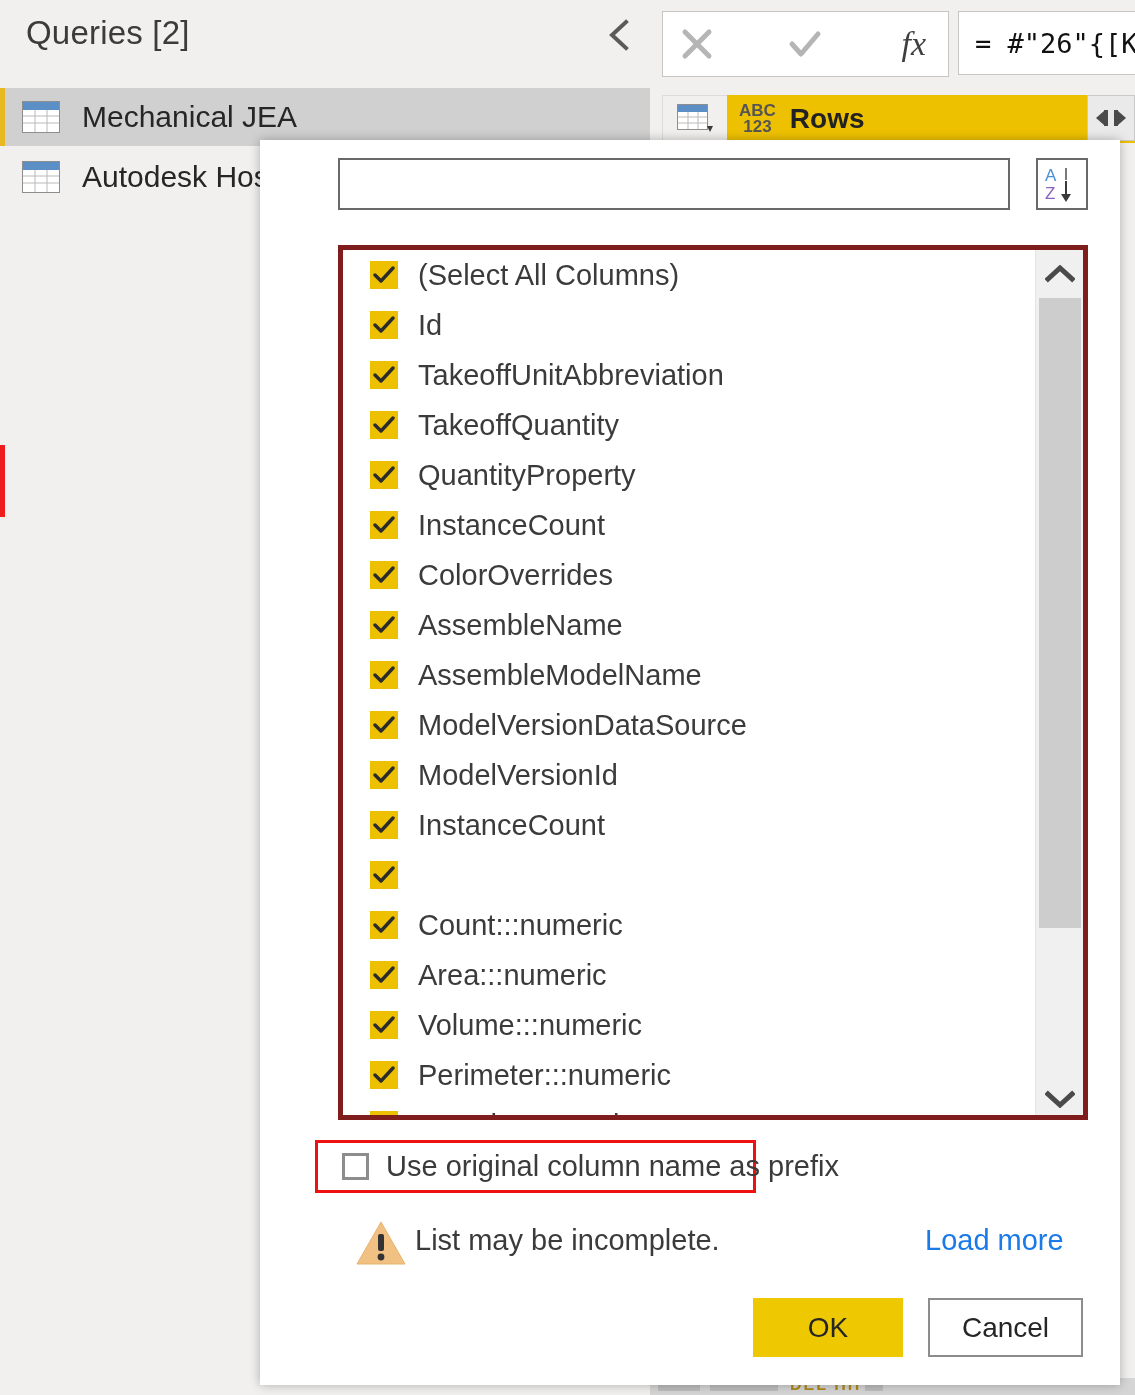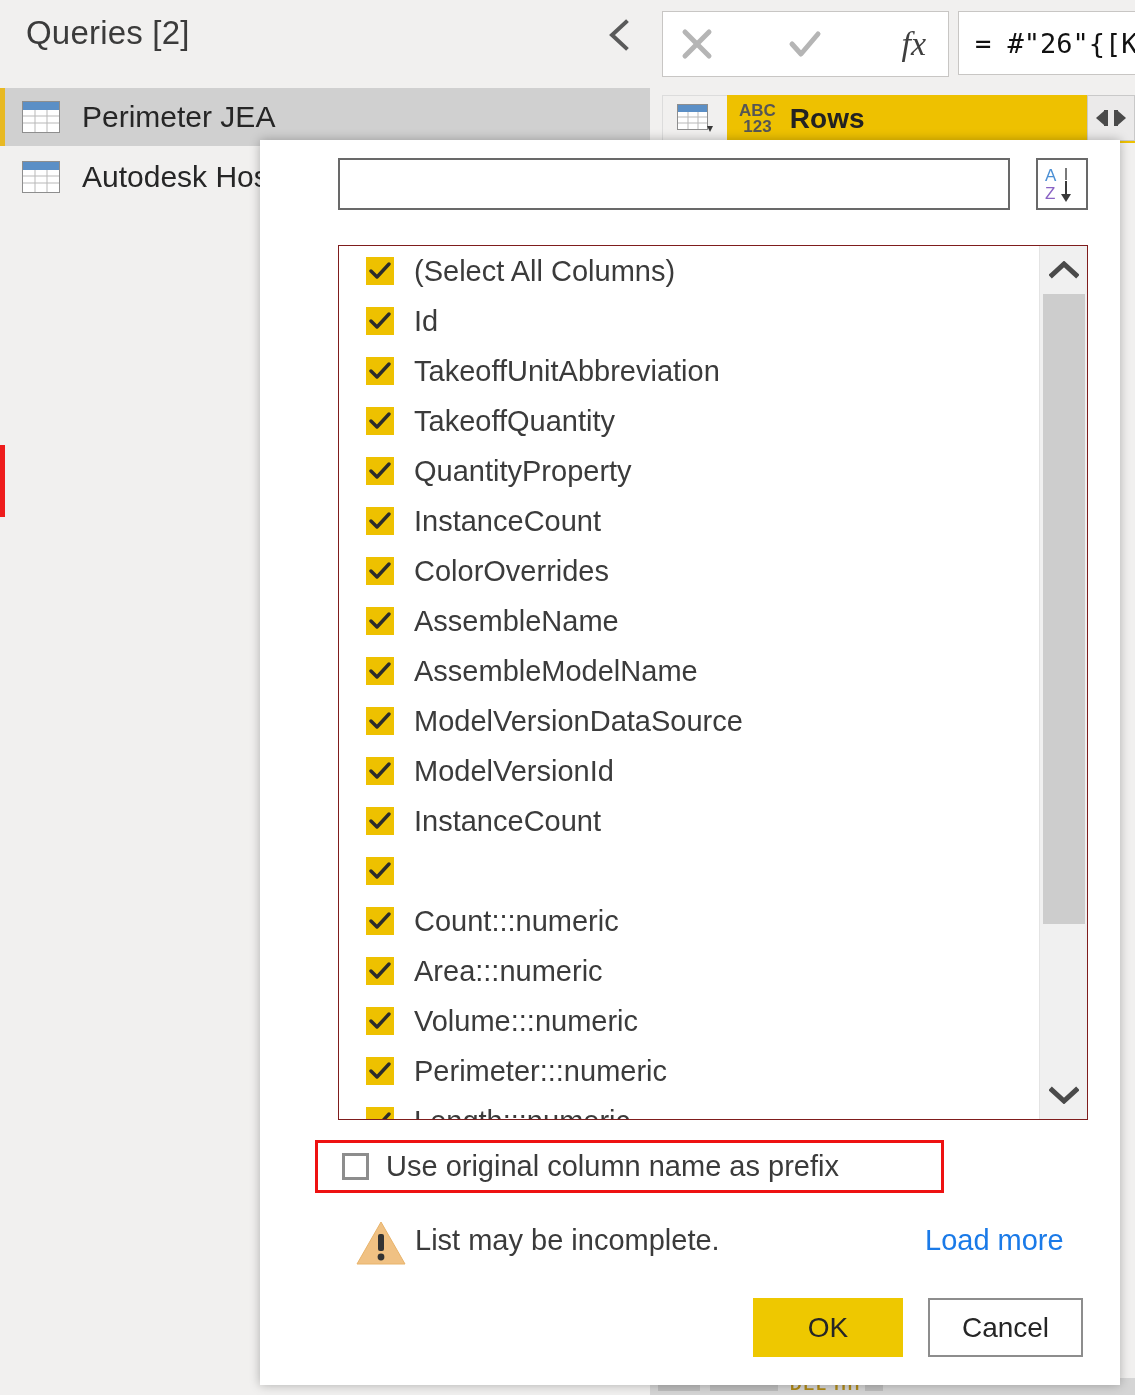--- a/index.html
+++ b/index.html
@@ -239,21 +239,21 @@
     border: 2px solid #696969;
     background: #ffffff;
     display: flex; align-items: center; justify-content: center;
   }
 
   .list-box {
     position: absolute;
     left: 78px; top: 105px;
     width: 750px; height: 875px;
     box-sizing: border-box;
-    border: 1px solid #7f1d1d;
+    border: 5px solid #7f1d1d;
     background: #ffffff;
     overflow: hidden;
   }
   .list-inner {
     position: absolute;
     left: 0; top: 0;
     width: 700px;
   }
   .list-row {
     height: 50px;
@@ -295,21 +295,21 @@
   .vscroll .thumb {
     position: absolute;
     left: 3px; top: 48px;
     width: 42px; height: 630px;
     background: #cdcdcd;
   }
 
   .prefix-wrap {
     position: absolute;
     left: 55px; top: 1000px;
-    width: 629px; height: 53px;
+    width: 441px; height: 53px;
     border: 3px solid #ee1111;
     box-sizing: border-box;
     display: flex;
     align-items: center;
   }
   .prefix-cb {
     margin-left: 24px;
     width: 27px; height: 27px;
     box-sizing: border-box;
     border: 3px solid #8d8d8d;
@@ -401,21 +401,21 @@
           <rect x="0.5" y="0.5" width="37" height="31" fill="#ffffff" stroke="#8e8e8e"></rect>
           <rect x="1" y="1" width="36" height="8" fill="#5b8fc6"></rect>
           <g stroke="#b9b9b9" stroke-width="1">
             <line x1="1" y1="15" x2="37" y2="15"></line>
             <line x1="1" y1="22" x2="37" y2="22"></line>
             <line x1="13" y1="9" x2="13" y2="31"></line>
             <line x1="25" y1="9" x2="25" y2="31"></line>
           </g>
         </svg>
       </span>
-      <span class="q-label">Perimeter JEA</span>
+      <span class="q-label">Mechanical JEA</span>
     </div>
 
     <div class="query-item" style="top:148px;">
       <span class="q-icon">
         <svg width="38" height="32" viewBox="0 0 38 32">
           <rect x="0.5" y="0.5" width="37" height="31" fill="#ffffff" stroke="#8e8e8e"></rect>
           <rect x="1" y="1" width="36" height="8" fill="#5b8fc6"></rect>
           <g stroke="#b9b9b9" stroke-width="1">
             <line x1="1" y1="15" x2="37" y2="15"></line>
             <line x1="1" y1="22" x2="37" y2="22"></line>

